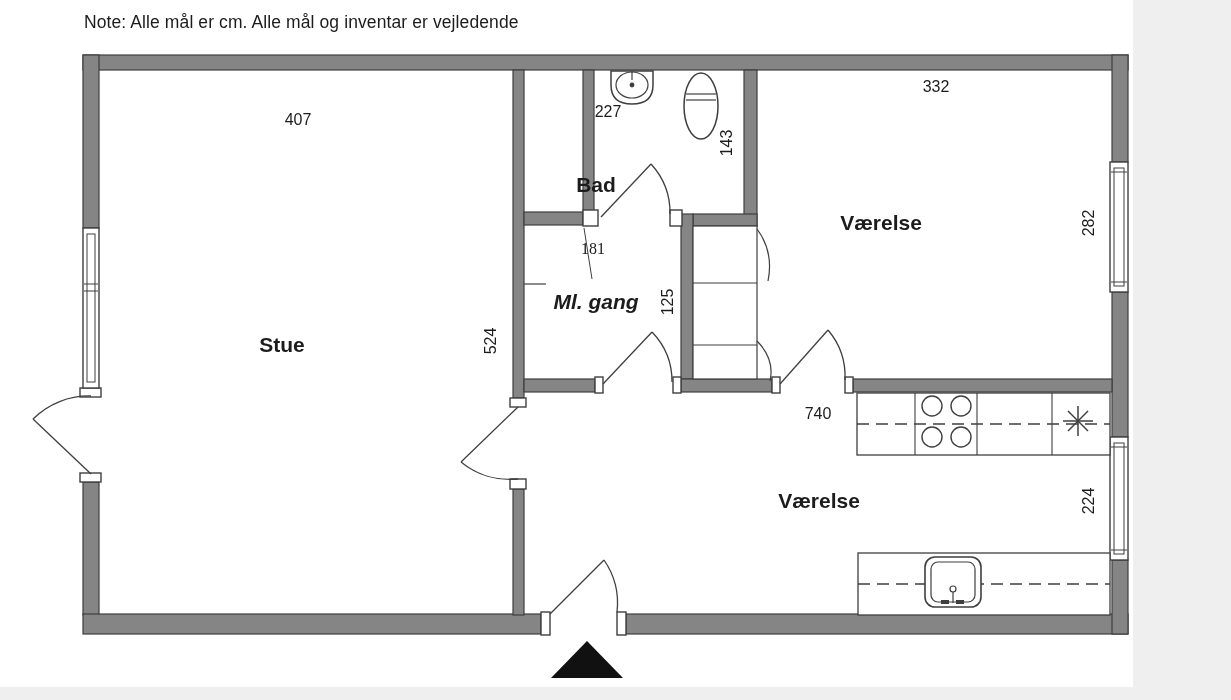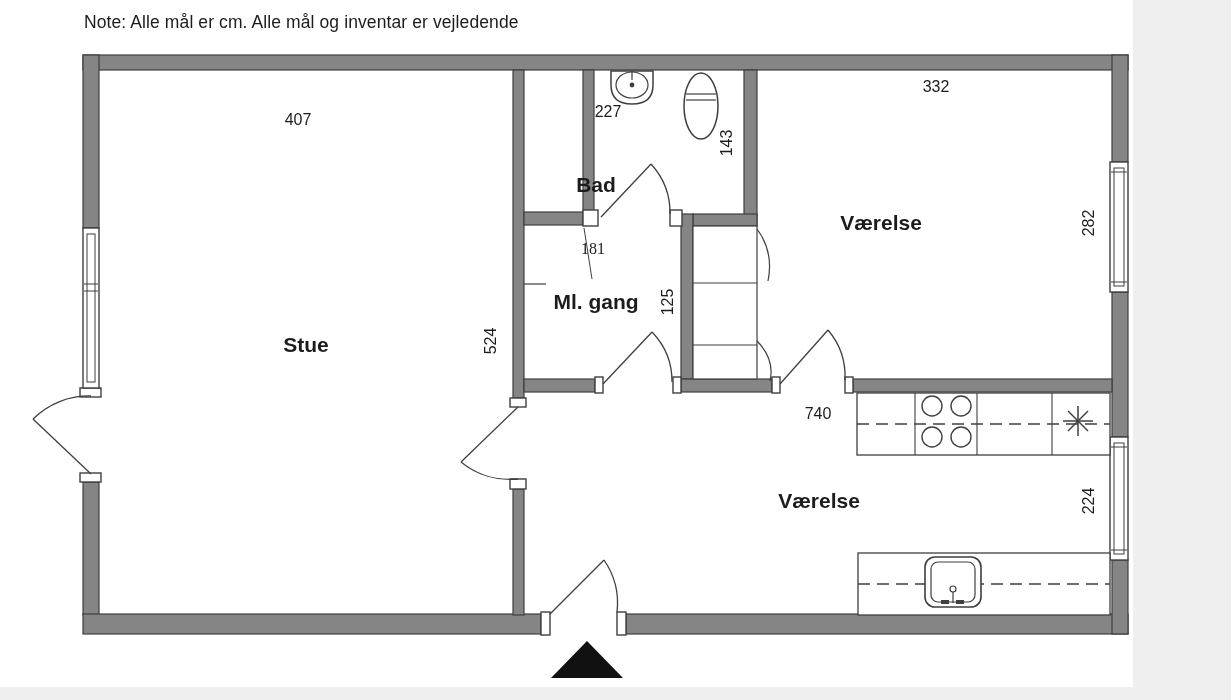--- a/index.html
+++ b/index.html
@@ -163,29 +163,29 @@
         <rect x="941" y="600" width="8" height="4" fill="#3f3f3f" stroke="none"></rect>
         <rect x="956" y="600" width="8" height="4" fill="#3f3f3f" stroke="none"></rect>
       </g>
     </g>
 
     <polygon points="587,641 551,678 623,678" fill="#111111" stroke="none"></polygon>
   </svg>
 
   <div class="note">Note: Alle mål er cm. Alle mål og inventar er vejledende</div>
 
-  <div class="room-label" style="left:306px;top:345px;">Stue</div>
+  <div class="room-label" style="left:282px;top:345px;">Stue</div>
   <div class="dim-label" style="left:298px;top:92px;margin-top:28px;">407</div>
   <div class="dim-label vertical" style="left:491px;top:341px;">524</div>
 
   <div class="room-label" style="left:596px;top:146px;margin-top:39px;">Bad</div>
   <div class="dim-label" style="left:608px;top:112px;">227</div>
   <div class="dim-label vertical" style="left:727px;top:143px;">143</div>
 
-  <div class="room-label" style="left:596px;top:302px;">Ml. gang</div>
+  <div class="room-label" style="left:596px;top:302px;font-style:italic;">Ml. gang</div>
   <div class="dim-label" style="left:593px;top:249px;font-family:Liberation Serif, serif;">181</div>
   <div class="dim-label vertical" style="left:668px;top:302px;">125</div>
 
   <div class="room-label" style="left:881px;top:223px;text-align:right;">Værelse</div>
   <div class="dim-label" style="left:936px;top:87px;">332</div>
   <div class="dim-label vertical" style="left:1089px;top:223px;">282</div>
 
   <div class="room-label" style="left:819px;top:501px;">Værelse</div>
   <div class="dim-label" style="left:818px;top:414px;">740</div>
   <div class="dim-label vertical" style="left:1089px;top:501px;">224</div>

